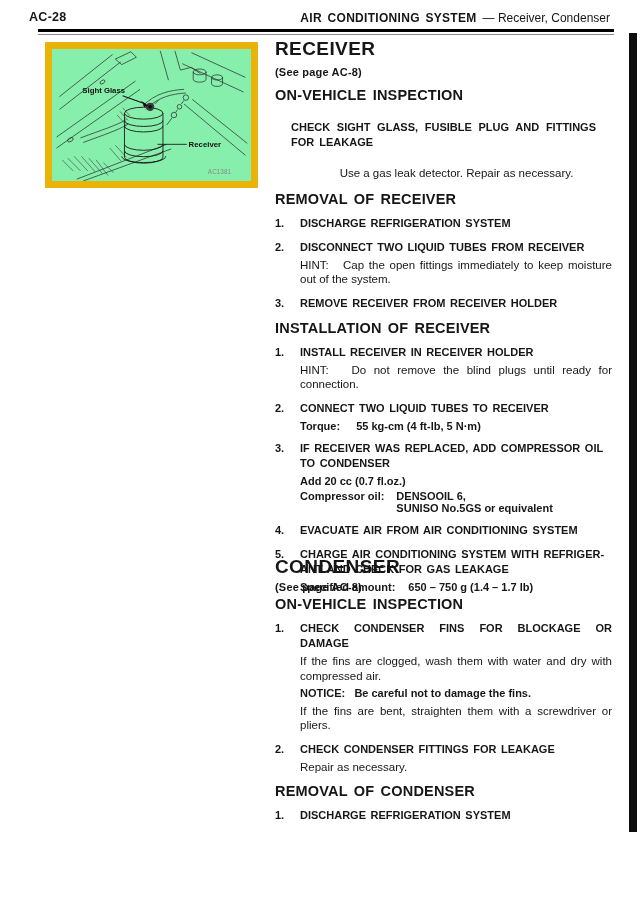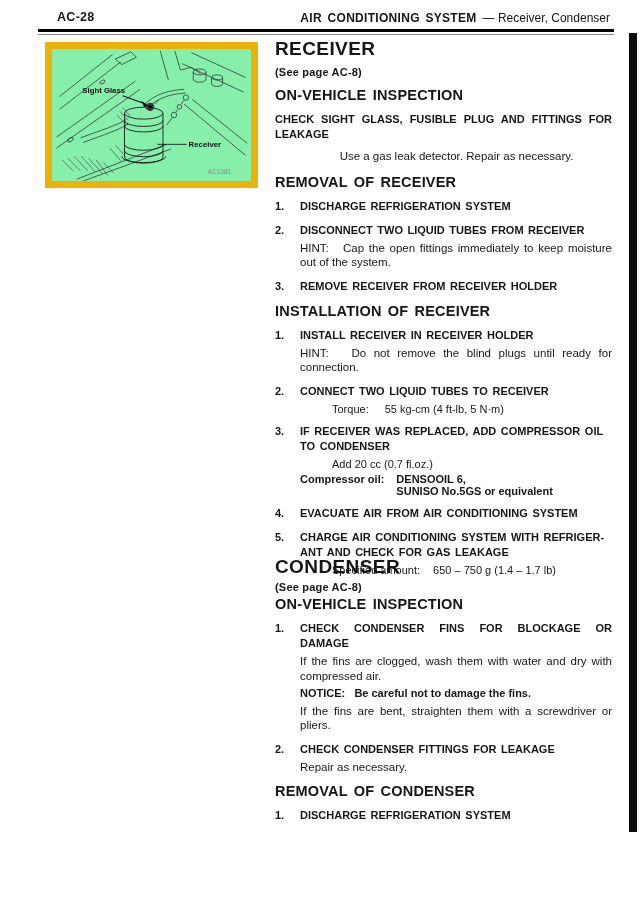--- a/index.html
+++ b/index.html
@@ -2,49 +2,49 @@
 <html><head>
 <meta charset="utf-8">
 <style>
   html,body{margin:0;padding:0;}
   body{
     width:640px;height:904px;background:#ffffff;position:relative;overflow:hidden;
     font-family:"Liberation Sans",sans-serif;color:#161616;
     -webkit-font-smoothing:antialiased;
   }
   
-  .hdr-code{position:absolute;left:57px;top:10px;font-size:12.5px;font-weight:bold;letter-spacing:.3px;}
+  .hdr-code{position:absolute;left:29px;top:10px;font-size:12.5px;font-weight:bold;letter-spacing:.3px;}
   .hdr-center{position:absolute;left:0;right:30px;top:11px;text-align:right;font-size:12px;}
   .hdr-center .t{font-weight:bold;letter-spacing:.3px;word-spacing:2px;}
   .hdr-center .s{font-weight:normal;margin-left:6px;}
   .rule-thick{position:absolute;left:38px;right:26px;top:29px;height:3px;background:#000;}
   .rule-thin{position:absolute;left:38px;right:26px;top:34px;height:1px;background:#8a8a8a;}
   
   .scan-bar{position:absolute;left:629px;top:33px;width:8px;height:799px;background:#0d0d0d;}
   
   .figure{position:absolute;left:45px;top:42px;width:213px;height:146px;border:7px solid #eab308;background:#86efac;box-sizing:border-box;}
   .figure svg{display:block;width:100%;height:100%;}
   svg text{font-family:"Liberation Sans",sans-serif;}
   
   .col{position:absolute;left:275px;width:337px;}
   .col-receiver{top:38px;}
   .col-condenser{top:556px;}
   .h1{font-size:19px;line-height:21px;font-weight:bold;letter-spacing:.4px;margin:0 0 7px 0;}
   .seepage{font-size:11px;font-weight:bold;margin:0 0 9px 0;letter-spacing:.2px;}
   .h2{font-size:14.5px;line-height:17px;font-weight:bold;letter-spacing:.2px;word-spacing:2px;margin:3px 0 8px 0;}
-  .check-head{font-size:11px;font-weight:bold;line-height:15px;text-align:justify;word-spacing:2px;margin:0;}
+  .check-head{font-size:11px;font-weight:bold;line-height:15px;text-align:justify;word-spacing:2px;margin:16px;}
   .check-body{font-size:11.5px;line-height:14.5px;margin:7px 0 10px 26px;text-align:center;}
   .step{display:flex;margin:0 0 9px 0;}
   .step-num{flex:0 0 25px;font-size:11px;font-weight:bold;line-height:15px;}
   .step-body{flex:1;min-width:0;}
   .step-title{font-size:11px;font-weight:bold;line-height:15px;word-spacing:1.5px;text-align:justify;}
   .step-title .ln{display:block;}
   .step-sub{margin-top:3px;font-size:11.5px;line-height:14.5px;text-align:justify;white-space:pre-wrap;}
   .step-sub.bold{font-weight:bold;font-size:11px;white-space:pre-wrap;}
-  .spec{margin-top:4px;font-size:11px;font-weight:normal;margin-left:32px;}
+  .spec{margin-top:4px;font-size:11px;font-weight:bold;}
   .spec .val{margin-left:16px;}
   .oil-row{display:flex;margin-top:3px;font-size:11px;font-weight:bold;}
   .oil-val{margin-left:12px;}
 </style>
 </head>
 <body>
 
 <div class="hdr-code">AC-28</div>
 <div class="hdr-center">
   <span class="t">AIR CONDITIONING SYSTEM</span><span class="s">—  Receiver, Condenser</span>

